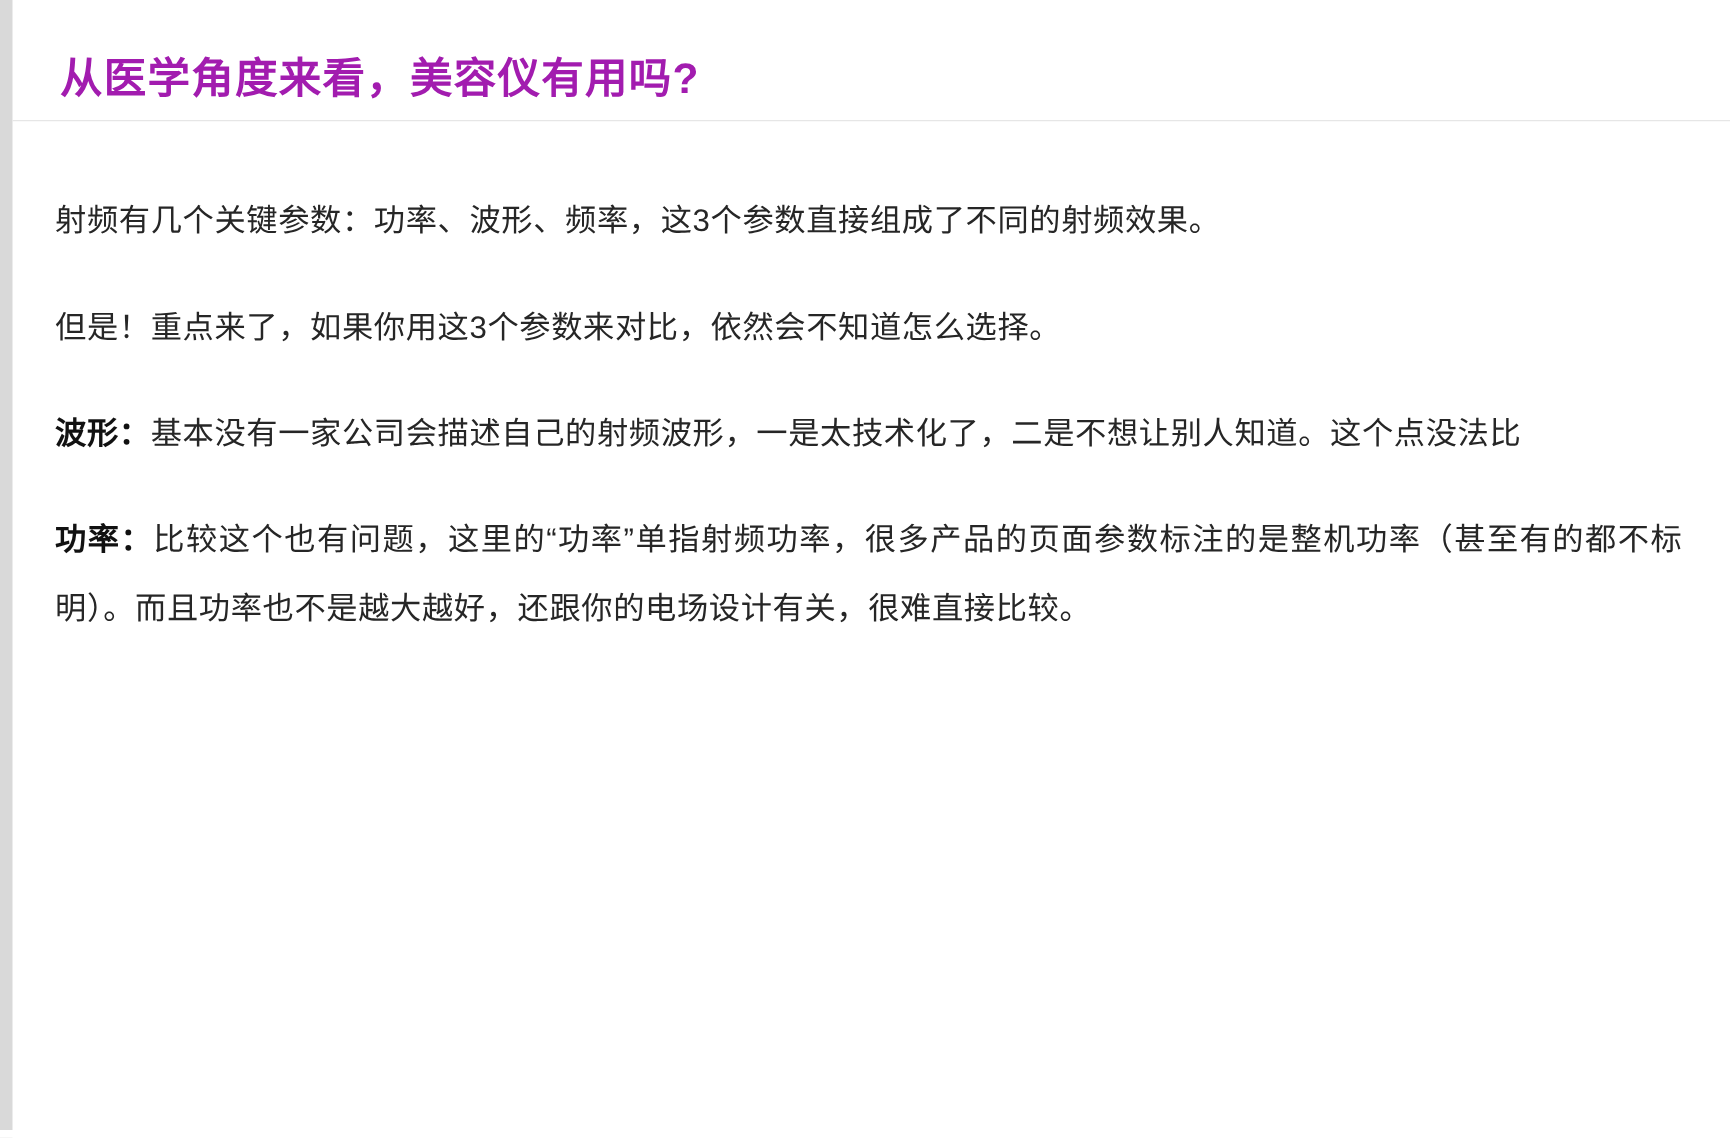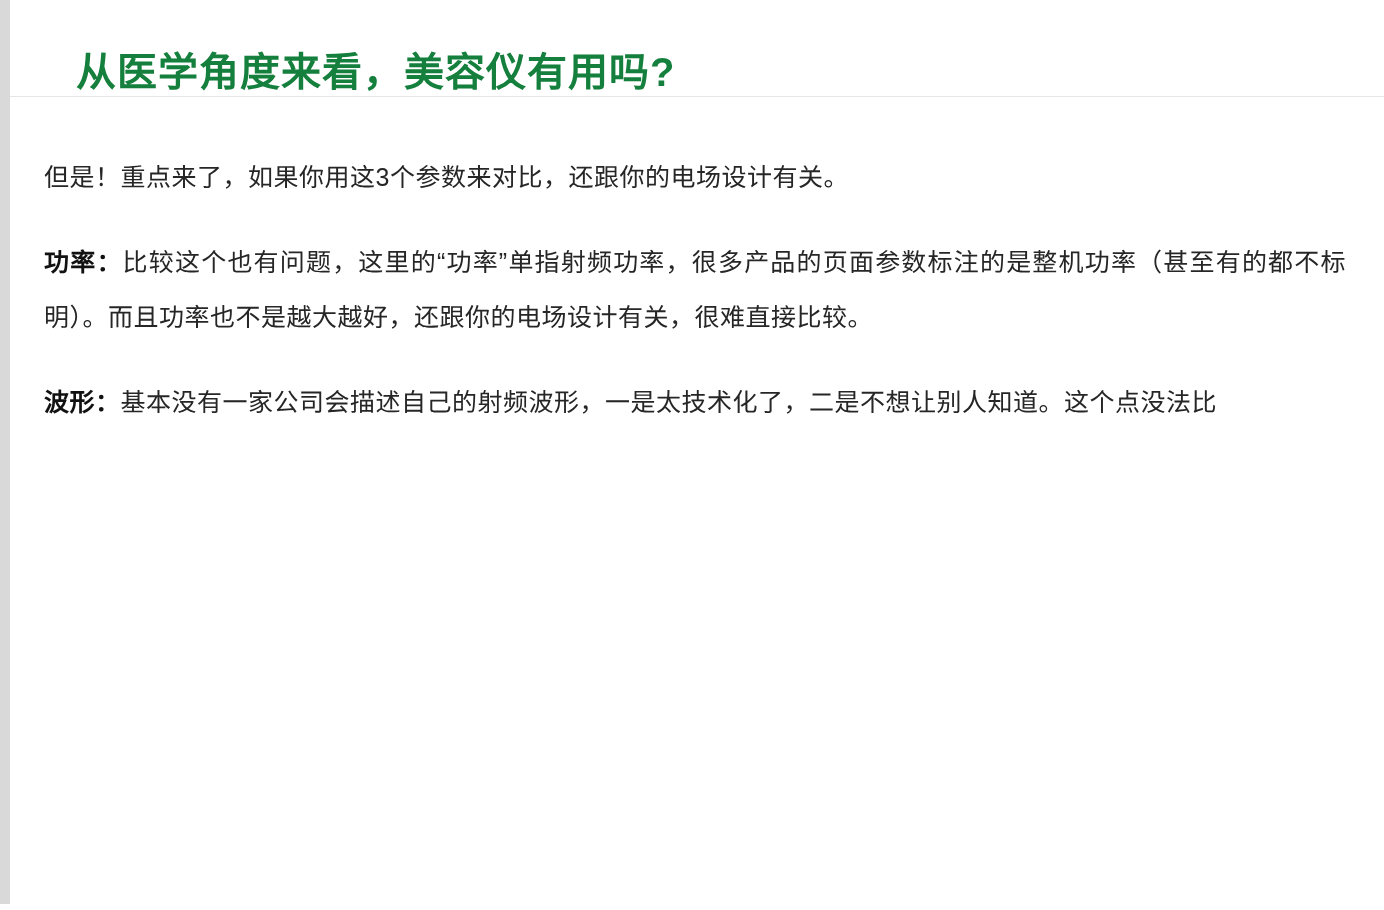--- a/index.html
+++ b/index.html
@@ -27,26 +27,25 @@
     top: 0;
     width: 10px;
     height: 910px;
     background: #d9d9d9;
   }
   .article-title {
     position: absolute;
     left: 48px;
     top: 18px;
     right: 40px;
-    font-size: 40px;
+    font-size: 34px;
     font-weight: bold;
     letter-spacing: 1px;
-    color: #15803d;
+    color: #a21caf;
     line-height: 1.35;
-    margin-left: 28px;
   }
   .title-divider {
     position: absolute;
     left: 10px;
     top: 96px;
     width: 1374px;
     height: 1px;
     background: #e6e6e6;
   }
   .content {
@@ -85,31 +84,34 @@
 <div class="page">
 
   <div class="left-rail"></div>
 
   <h1 class="article-title">从医学角度来看，美容仪有用吗?</h1>
 
   <div class="title-divider"></div>
 
   <div class="content">
 
+    <p class="para">
+      <b></b><span>射频有几个关键参数：功率、波形、频率，这3个参数直接组成了不同的射频效果。</span>
+    </p>
 
     <p class="para">
-      <b></b><span>但是！重点来了，如果你用这3个参数来对比，还跟你的电场设计有关。</span>
+      <b></b><span>但是！重点来了，如果你用这3个参数来对比，依然会不知道怎么选择。</span>
+    </p>
+
+    <p class="para">
+      <b>波形：</b><span>基本没有一家公司会描述自己的射频波形，一是太技术化了，二是不想让别人知道。这个点没法比</span>
     </p>
 
     <p class="para">
       <b>功率：</b><span>比较这个也有问题，这里的“功率”单指射频功率，很多产品的页面参数标注的是整机功率（甚至有的都不标明）。而且功率也不是越大越好，还跟你的电场设计有关，很难直接比较。</span>
-    </p>
-
-    <p class="para">
-      <b>波形：</b><span>基本没有一家公司会描述自己的射频波形，一是太技术化了，二是不想让别人知道。这个点没法比</span>
     </p>
 
 
 
   </div>
 
   <div class="bottom-edge"></div>
 </div>
 
 </body></html>

